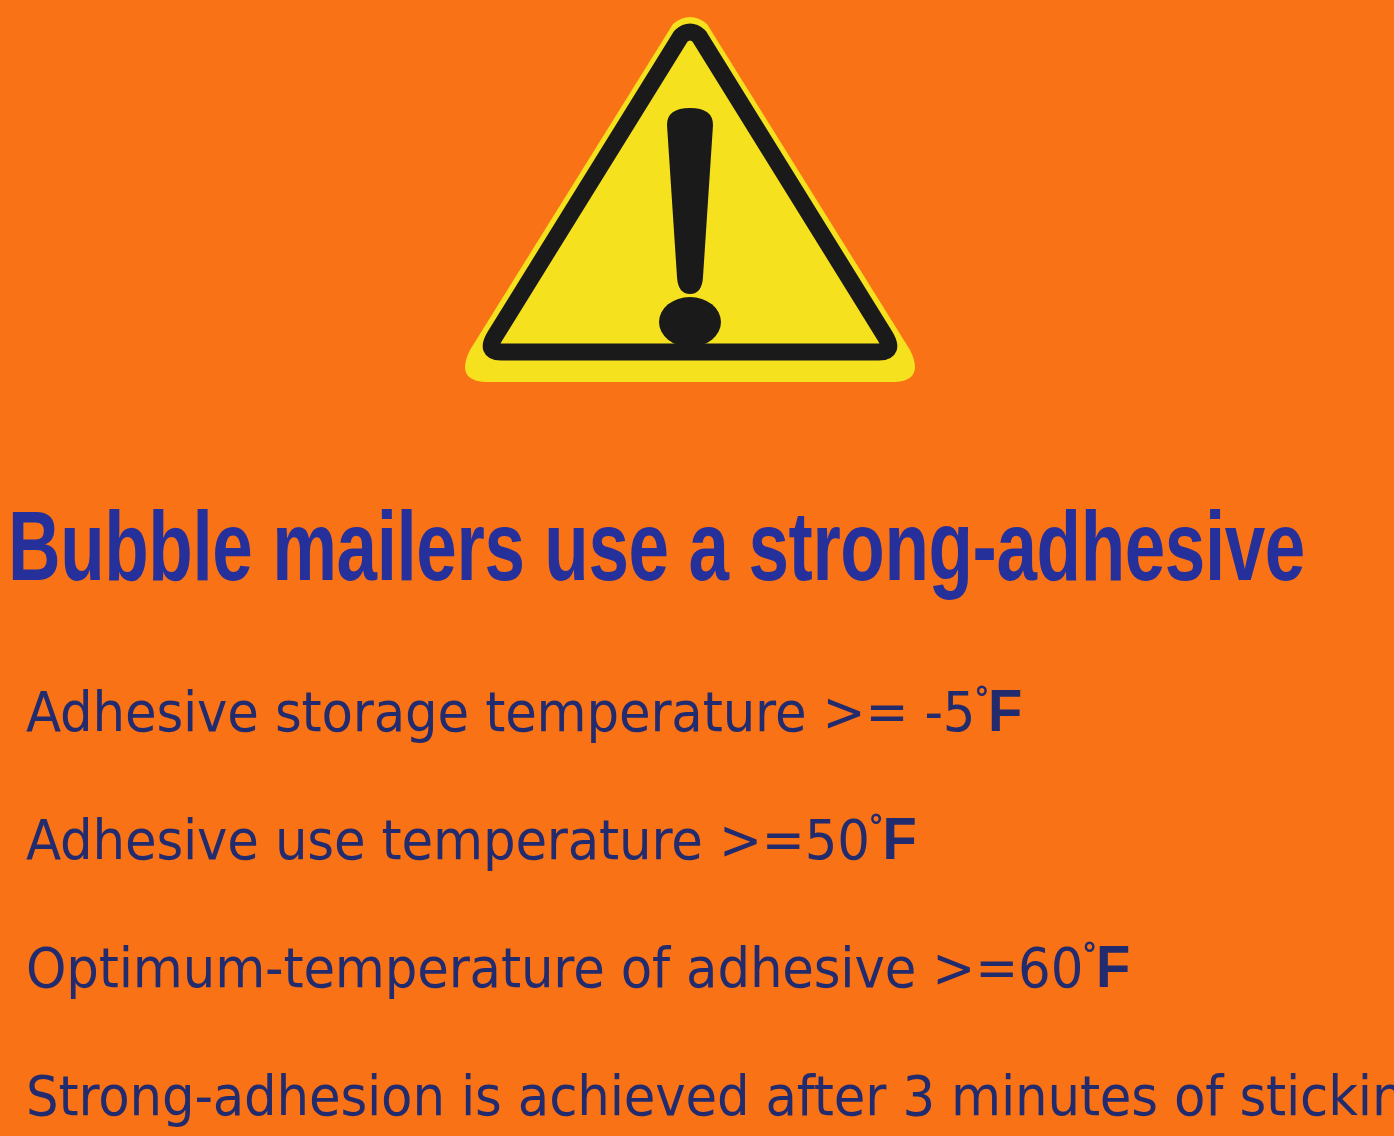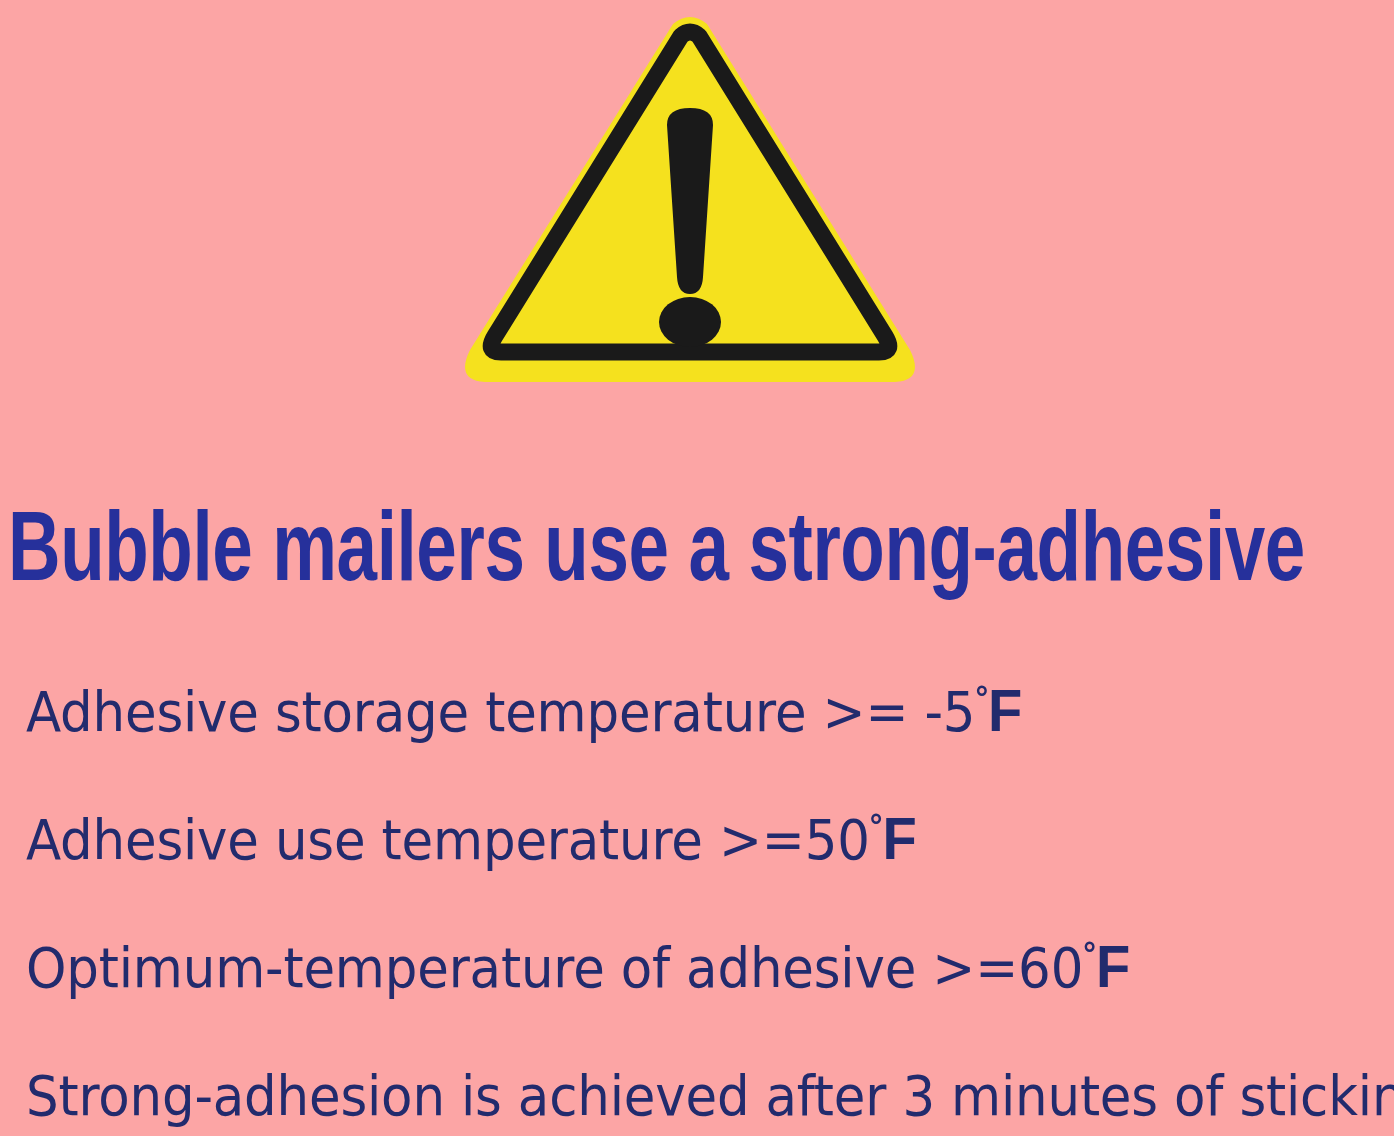--- a/index.html
+++ b/index.html
@@ -11,21 +11,21 @@
     width: 1394px;
     height: 1136px;
     overflow: hidden;
     font-family: "DejaVu Sans", sans-serif;
   }
 
   #page {
     position: relative;
     width: 1394px;
     height: 1136px;
-    background: #fca5a5;
+    background: #f97316;
   }
 
   
   #warning-icon {
     position: absolute;
     left: 455px;
     top: 2px;
     width: 470px;
     height: 395px;
   }

